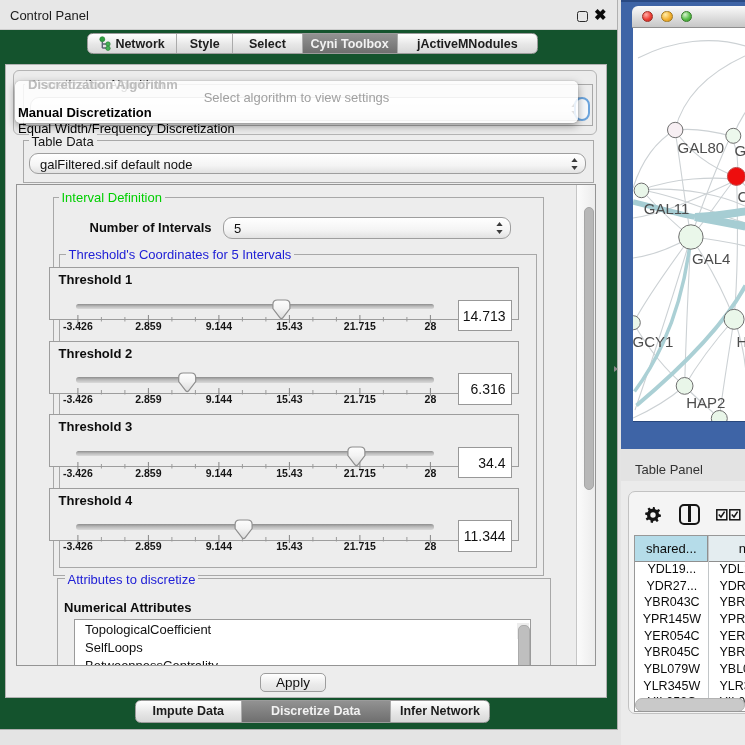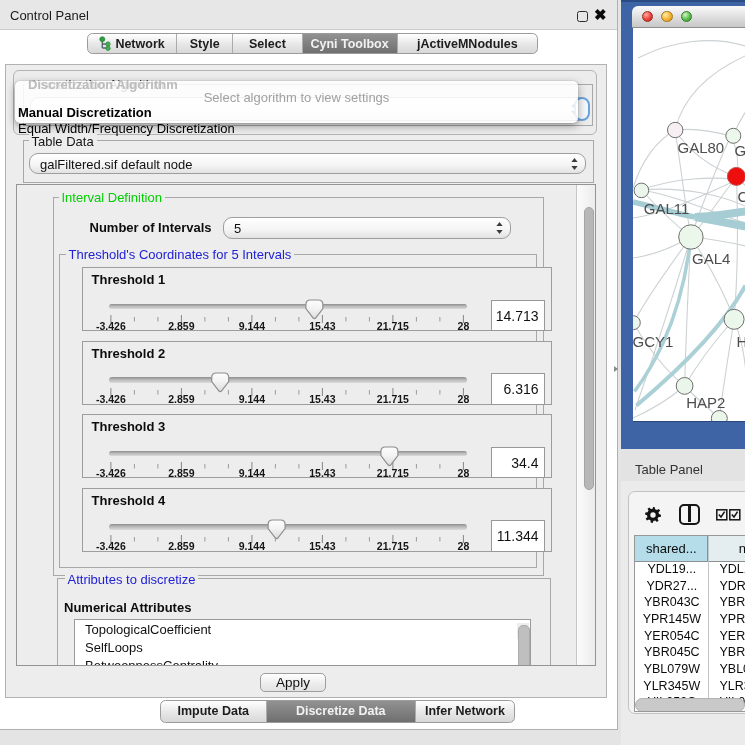--- a/index.html
+++ b/index.html
@@ -1,35 +1,35 @@
 <!DOCTYPE html>
 <html><head>
 <meta charset="utf-8">
 <style>
   * { margin:0; padding:0; box-sizing:border-box; }
   html,body { width:745px; height:745px; background:#e4e4e4; overflow:hidden;
     font-family:"Liberation Sans", sans-serif; }
   .abs { position:absolute; }
-  #cp { position:absolute; left:0; top:0; width:618px; height:730px; background:#ffffff;
+  #cp { position:absolute; left:0; top:0; width:618px; height:730px; background:#14532d;
         border-right:1px solid #b0b0b0; border-bottom:1px solid #b0b0b0; }
   #cptitle { position:absolute; left:0; top:0; width:617px; height:30px; background:#e7e7e7;
         border-bottom:1px solid #cdcdcd; }
   #cptitle span.t { position:absolute; left:10px; top:8px; font-size:13px; color:#1c1c1c; }
   #floatbtn { position:absolute; left:577px; top:11px; width:11px; height:11px;
         border:1.5px solid #2b2b2b; border-radius:2.5px; }
   #closebtn { position:absolute; left:594px; top:6px; font-size:15px; font-weight:bold; color:#0a0a0a; }
   
   .seg { position:absolute; display:flex; border:1px solid #9b9b9b; border-radius:5.5px;
         overflow:hidden; background:linear-gradient(#ffffff,#e7e7e7 55%,#d8d8d8); }
   .seg div { font-size:12.5px; font-weight:bold; color:#1d1d1d; text-align:center;
         border-right:1px solid #ababab; display:flex; align-items:center; justify-content:center; }
   .seg div:last-child { border-right:none; }
   .seg div.sel { background:linear-gradient(#929292,#6f6f6f); color:#f2f2f2; }
   #tabs { left:87px; top:33px; width:451px; height:21px; }
-  #btabs { left:160px; top:700px; width:355px; height:22.5px; }
+  #btabs { left:135px; top:700px; width:355px; height:22.5px; }
   
   #pane { position:absolute; left:4.5px; top:63.5px; width:602px; height:634px;
         border:1px solid #b2b2b2; background:#ededed; }
   .group { position:absolute; border:1px solid #a8a8a8; }
   .gtitle { position:absolute; font-size:13px; background:#ededed; padding:0 3px; white-space:nowrap; }
   
   .combo { position:absolute; border:1px solid #9e9e9e; border-radius:9px;
         background:linear-gradient(#ffffff,#f4f4f4 60%,#e2e2e2);
         font-size:13px; color:#111; }
   .combo span { position:absolute; left:10px; top:50%; transform:translateY(-50%); }
@@ -41,21 +41,21 @@
   #popup .r1 { position:absolute; left:0; right:0; top:9px; text-align:center; font-size:13px; color:#a0a0a0; }
   #popup .r2 { position:absolute; left:3px; top:24.5px; font-size:13px; font-weight:bold; color:#000; }
   #popup .r3 { position:absolute; left:3px; top:40.5px; font-size:13px; color:#000; }
   
   #obox { position:absolute; left:10.5px; top:119.5px; width:580px; height:482px;
         border:1px solid #949494; background:#ededed; overflow:hidden; }
   #vsb { position:absolute; left:559px; top:0; width:19px; height:480px;
         background:linear-gradient(to right,#fbfbfb,#ececec); border-left:1px solid #c6c6c6; }
   #vsb .th { position:absolute; left:6.5px; top:22px; width:10.5px; height:283px;
         background:#b7b7b7; border:1px solid #a5a5a5; border-radius:5.5px; }
-  .tpanel { position:absolute; left:65px; width:470px; height:64px;
+  .tpanel { position:absolute; left:32px; width:470px; height:53px;
         border:1px solid #9d9d9d; background:#ededed; }
   .tpanel b.lab { position:absolute; left:8.5px; top:4px; font-size:13px; color:#0d0d0d; }
   .tpanel .track { position:absolute; left:25.5px; top:35.5px; width:358px; height:5.5px;
         border-radius:3px; background:linear-gradient(#8d8d8d,#b9b9b9 45%,#dadada); }
   .tpanel .vbox { position:absolute; left:407.5px; top:31.5px; width:54px; height:31.5px;
         background:#fff; border:1px solid #989898; font-size:14px; color:#111;
         text-align:right; line-height:31.5px; padding-right:5px; }
   .tpanel svg.tk { position:absolute; left:0; top:-1.5px; }
   .tlab { position:absolute; top:51.5px; width:46px; text-align:center; font-size:10.5px; font-weight:bold; color:#151515; }
   

